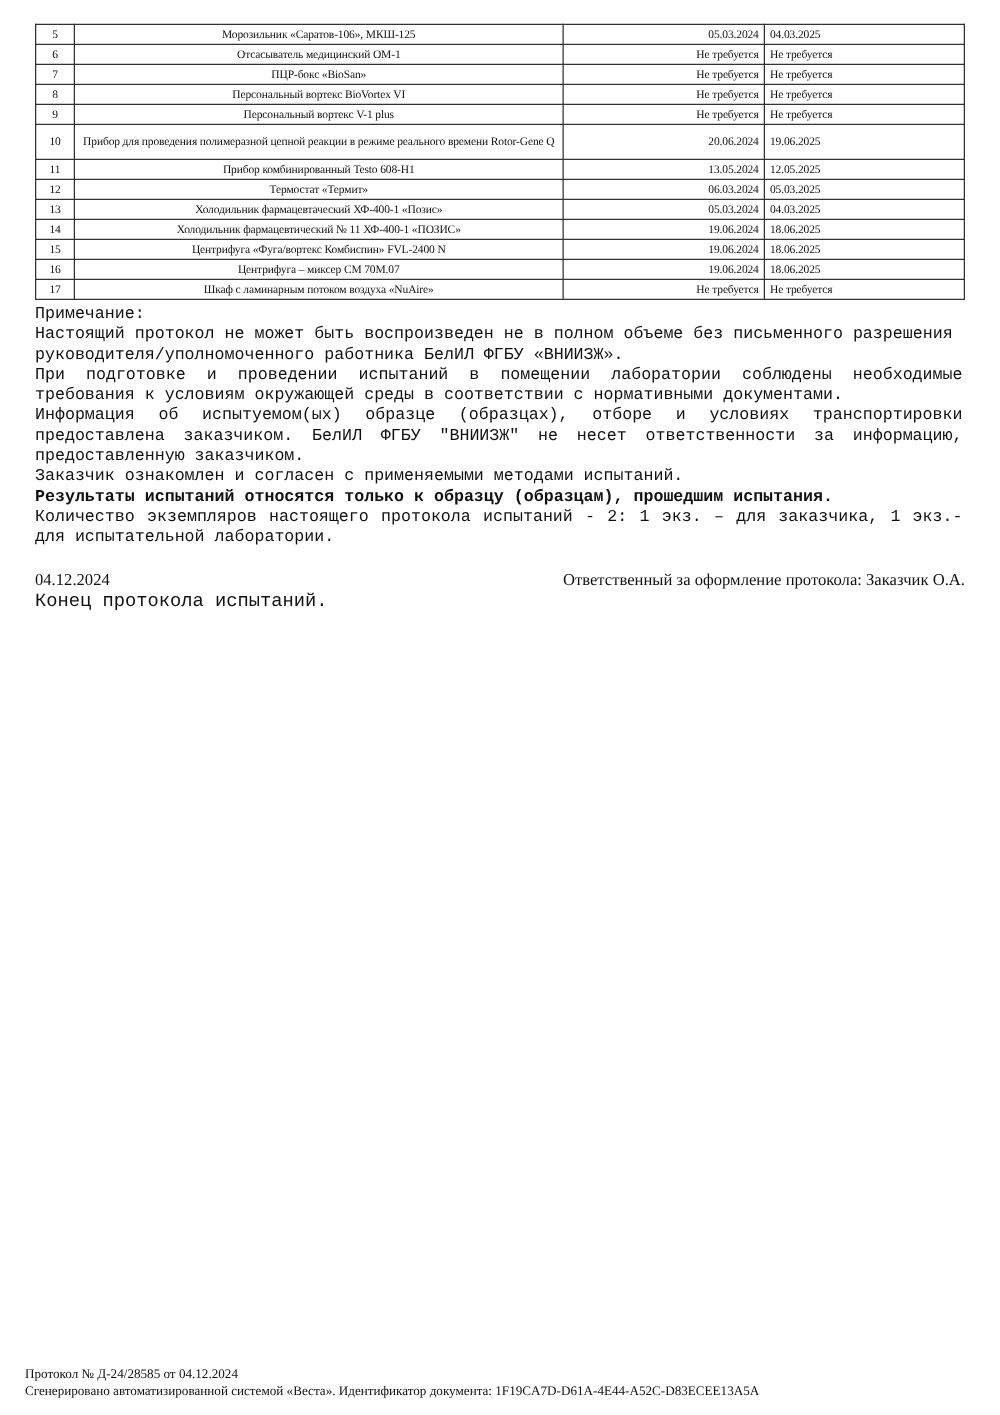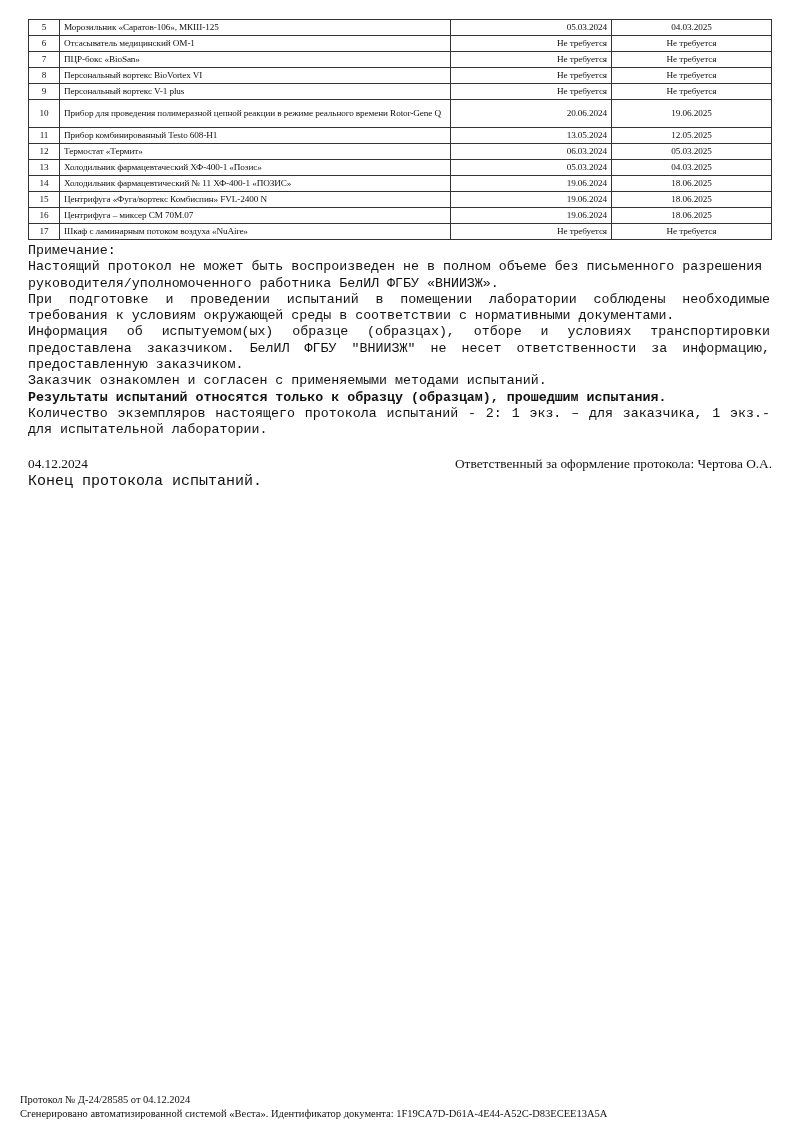--- a/index.html
+++ b/index.html
@@ -1,24 +1,24 @@
 <!DOCTYPE html>
 <html><head>
 <meta charset="utf-8">
 <style>
   html, body { margin: 0; padding: 0; background: #ffffff; }
   body { width: 800px; height: 1132px; position: relative; overflow: hidden;
          font-family: "Liberation Serif", "DejaVu Serif", serif; color: #111; }
   table.equip { position: absolute; left: 28px; top: 19px; width: 744px;
                 border-collapse: collapse; font-size: 9.2px; letter-spacing: -0.1px; }
-  table.equip td { border: 1px solid #333; padding: 0 4px; height: 15px; line-height: 11px; vertical-align: middle; }
+  table.equip td { border: 1px solid #333; padding: 0 4px; height: 15px; line-height: 11px; vertical-align: middle; text-align: center; }
   table.equip td.num { width: 22px; text-align: center; }
   table.equip td.name { width: 382px; }
   table.equip td.d1 { width: 152px; text-align: right; }
-  table.equip td.d2 { text-align: center; }
+  table.equip td.d2 { text-align: left; }
   table.equip tr.tall td { height: 27px; }
   .notes { position: absolute; left: 28px; top: 243px; width: 742px; font-size: 13.3px; line-height: 16.3px; }
   .notes p { margin: 0; font-family: Liberation Mono, monospace; }
   .notes p.just { text-align: justify; text-align-last: left; }
   .notes p.bold { font-weight: bold; }
   .sign-date { position: absolute; left: 28px; top: 456px; font-size: 13.3px; }
   .sign-resp { position: absolute; right: 28px; top: 456px; font-size: 13.3px; }
   .end-text { position: absolute; left: 28px; top: 473px; font-size: 15px; font-family: Liberation Mono, monospace; }
   .footer1 { position: absolute; left: 20px; top: 1094px; font-size: 10.5px; }
   .footer2 { position: absolute; left: 20px; top: 1108px; font-size: 10.5px; }
@@ -114,18 +114,18 @@
   <p>Примечание:</p>
   <p>Настоящий протокол не может быть воспроизведен не в полном объеме без письменного разрешения руководителя/уполномоченного работника БелИЛ ФГБУ «ВНИИЗЖ».</p>
   <p class="just">При подготовке и проведении испытаний в помещении лаборатории соблюдены необходимые требования к условиям окружающей среды в соответствии с нормативными документами.</p>
   <p class="just">Информация об испытуемом(ых) образце (образцах), отборе и условиях транспортировки предоставлена заказчиком. БелИЛ ФГБУ "ВНИИЗЖ" не несет ответственности за информацию, предоставленную заказчиком.</p>
   <p>Заказчик ознакомлен и согласен с применяемыми методами испытаний.</p>
   <p class="bold">Результаты испытаний относятся только к образцу (образцам), прошедшим испытания.</p>
   <p class="just">Количество экземпляров настоящего протокола испытаний - 2: 1 экз. – для заказчика, 1 экз.- для испытательной лаборатории.</p>
 </div>
 
 <div class="sign-date">04.12.2024</div>
-<div class="sign-resp">Ответственный за оформление протокола: Чертова О.А.</div>
+<div class="sign-resp">Ответственный за оформление протокола: Заказчик О.А.</div>
 <div class="end-text">Конец протокола испытаний.</div>
 
 <div class="footer1">Протокол № Д-24/28585 от 04.12.2024</div>
 <div class="footer2">Сгенерировано автоматизированной системой «Веста». Идентификатор документа: 1F19CA7D-D61A-4E44-A52C-D83ECEE13A5A</div>
 <div class="page-num">Стр. 2 из 2</div>
 
 </body></html>

